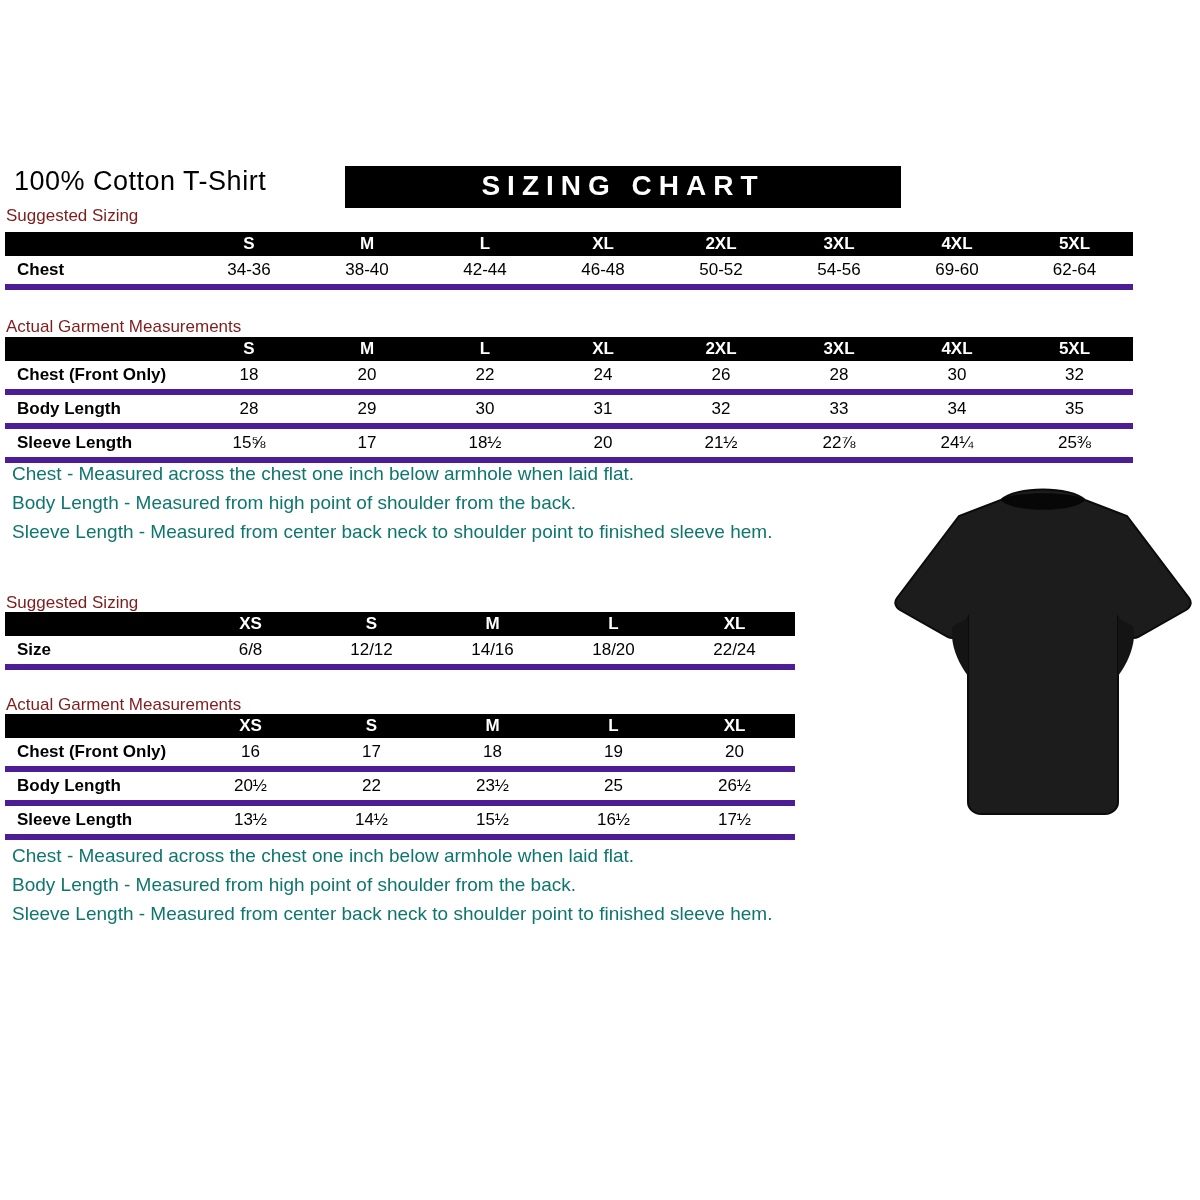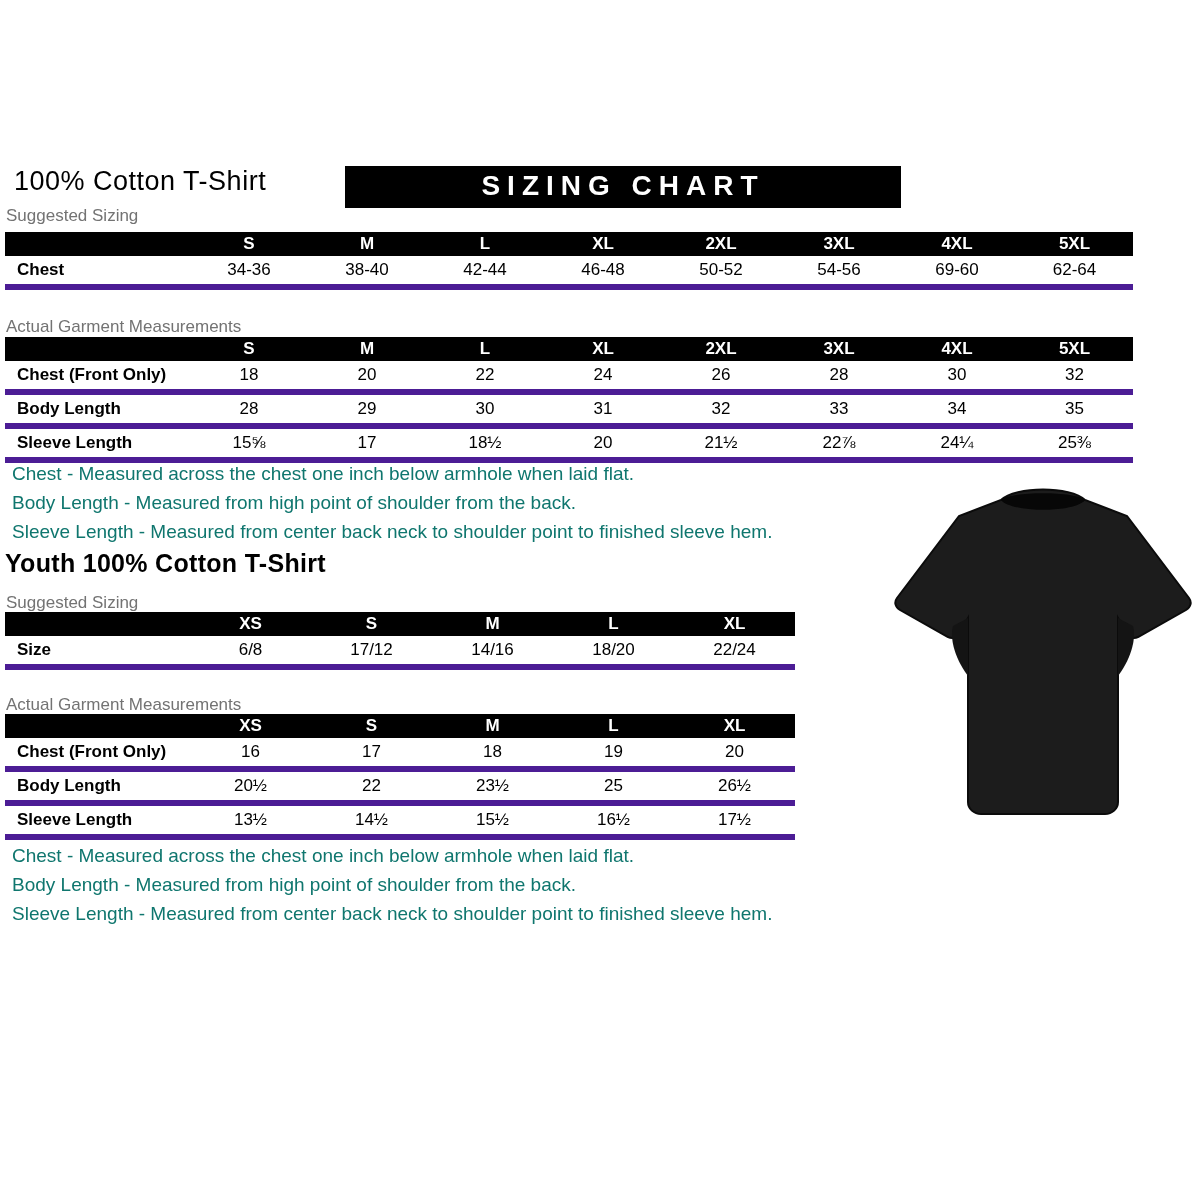--- a/index.html
+++ b/index.html
@@ -6,21 +6,21 @@
   .sheet{
     position:relative;width:1200px;height:1200px;background:#ffffff;
     font-family:"Liberation Sans",sans-serif;color:#000;overflow:hidden;padding-left:35px;
   }
   .page-title{position:absolute;top:166px;left:14px;font-size:27px;font-weight:400;letter-spacing:.5px;}
   .banner{
     position:absolute;top:166px;left:345px;width:556px;height:42px;
     background:#000;color:#fff;font-size:28px;font-weight:700;letter-spacing:7px;
     text-align:center;line-height:39px;
   }
-  .section-label{position:absolute;font-size:17px;font-weight:400;color:#737373;}
+  .section-label{position:absolute;font-size:17px;font-weight:400;color:#7f1d1d;}
   .lbl-adult-suggested{top:206px;left:6px;}
   .lbl-adult-actual{top:317px;left:6px;}
   .lbl-youth-suggested{top:593px;left:6px;}
   .lbl-youth-actual{top:695px;left:6px;}
 
   table.size-table{border-collapse:collapse;table-layout:fixed;position:absolute;}
   table.size-table th{
     background:#000;color:#fff;font-weight:700;font-size:17px;
     height:24px;text-align:center;padding:0;
   }
@@ -157,21 +157,20 @@
       </tr>
     </tbody>
   </table>
 
   <div class="notes notes-adult">
     <div>Chest - Measured across the chest one inch below armhole when laid flat.</div>
     <div>Body Length - Measured from high point of shoulder from the back.</div>
     <div>Sleeve Length - Measured from center back neck to shoulder point to finished sleeve hem.</div>
   </div>
 
-  <div class="youth-title">Youth 100% Cotton T-Shirt</div>
 
   <div class="section-label lbl-youth-suggested">Suggested Sizing</div>
 
   <table class="size-table t-youth-1">
     <colgroup>
       <col style="width:185px">
         <col style="width:121px">
         <col style="width:121px">
         <col style="width:121px">
         <col style="width:121px">
@@ -184,21 +183,21 @@
         <th>S</th>
         <th>M</th>
         <th>L</th>
         <th>XL</th>
       </tr>
     </thead>
     <tbody>
       <tr>
         <td class="rowlabel">Size</td>
         <td>6/8</td>
-        <td>17/12</td>
+        <td>12/12</td>
         <td>14/16</td>
         <td>18/20</td>
         <td>22/24</td>
       </tr>
     </tbody>
   </table>
 
   <div class="section-label lbl-youth-actual">Actual Garment Measurements</div>
 
   <table class="size-table t-youth-2">

